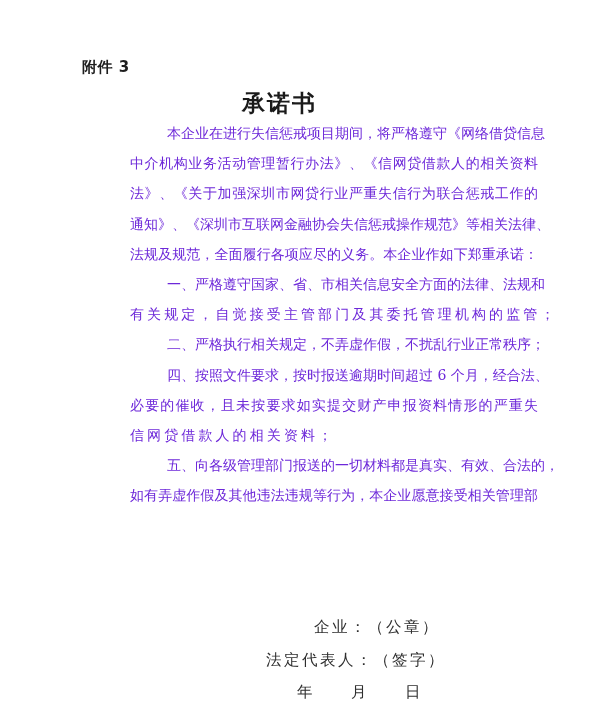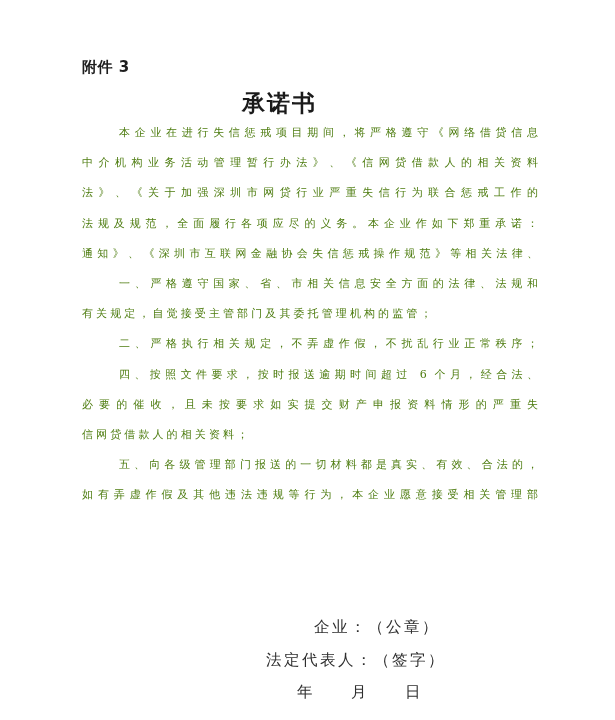--- a/index.html
+++ b/index.html
@@ -4,39 +4,39 @@
 <style>
   html, body { margin:0; padding:0; background:#ffffff; }
   body { width:615px; height:720px; position:relative; overflow:hidden;
          font-family: "DejaVu Serif", "Liberation Serif", serif; color:#2a2a2a; }
   .page { position:absolute; left:0; top:0; width:615px; height:720px; background:#fff;padding-left:20px; }
   .attach { position:absolute; left:82px; top:58px; font-family:"DejaVu Sans","Liberation Sans",sans-serif;
             font-weight:bold; font-size:15px; color:#1e1e1e; letter-spacing:0.5px; }
   .title { position:absolute; left:0; width:559px; top:88px; text-align:center;
            font-size:23px; font-weight:bold; color:#1a1a1a; letter-spacing:2px; }
   .body { position:absolute; left:82px; top:118px; width:456px; }
-  .line { height:30.2px; line-height:30.2px; font-size:11px; white-space:nowrap;
-          letter-spacing:3.1px; color:#4d7c0f; }
+  .line { height:30.2px; line-height:30.2px; font-size:14px; white-space:nowrap;
+          letter-spacing:3.1px; color:#6d28d9;margin-left:48px; }
   .line.j { text-align:justify; text-align-last:justify; letter-spacing:0; }
   .indent { padding-left:37px; }
   .sign { position:absolute; font-size:15.5px; letter-spacing:2.5px; color:#2e2e2e; white-space:nowrap; }
 </style>
 </head>
 <body>
 
 <div class="page">
   <div class="attach">附件 3</div>
   <div class="title">承诺书</div>
 
   <div class="body">
     <div class="line indent j">本企业在进行失信惩戒项目期间，将严格遵守《网络借贷信息</div>
     <div class="line j">中介机构业务活动管理暂行办法》、《信网贷借款人的相关资料</div>
     <div class="line j">法》、《关于加强深圳市网贷行业严重失信行为联合惩戒工作的</div>
+    <div class="line j">通知》、《深圳市互联网金融协会失信惩戒操作规范》等相关法律、</div>
     <div class="line j">法规及规范，全面履行各项应尽的义务。本企业作如下郑重承诺：</div>
-    <div class="line j">通知》、《深圳市互联网金融协会失信惩戒操作规范》等相关法律、</div>
     <div class="line indent j">一、严格遵守国家、省、市相关信息安全方面的法律、法规和</div>
     <div class="line">有关规定，自觉接受主管部门及其委托管理机构的监管；</div>
     <div class="line indent j">二、严格执行相关规定，不弄虚作假，不扰乱行业正常秩序；</div>
     <div class="line indent j">四、按照文件要求，按时报送逾期时间超过 6 个月，经合法、</div>
     <div class="line j">必要的催收，且未按要求如实提交财产申报资料情形的严重失</div>
     <div class="line">信网贷借款人的相关资料；</div>
     <div class="line indent j">五、向各级管理部门报送的一切材料都是真实、有效、合法的，</div>
     <div class="line j">如有弄虚作假及其他违法违规等行为，本企业愿意接受相关管理部</div>
   </div>
 

